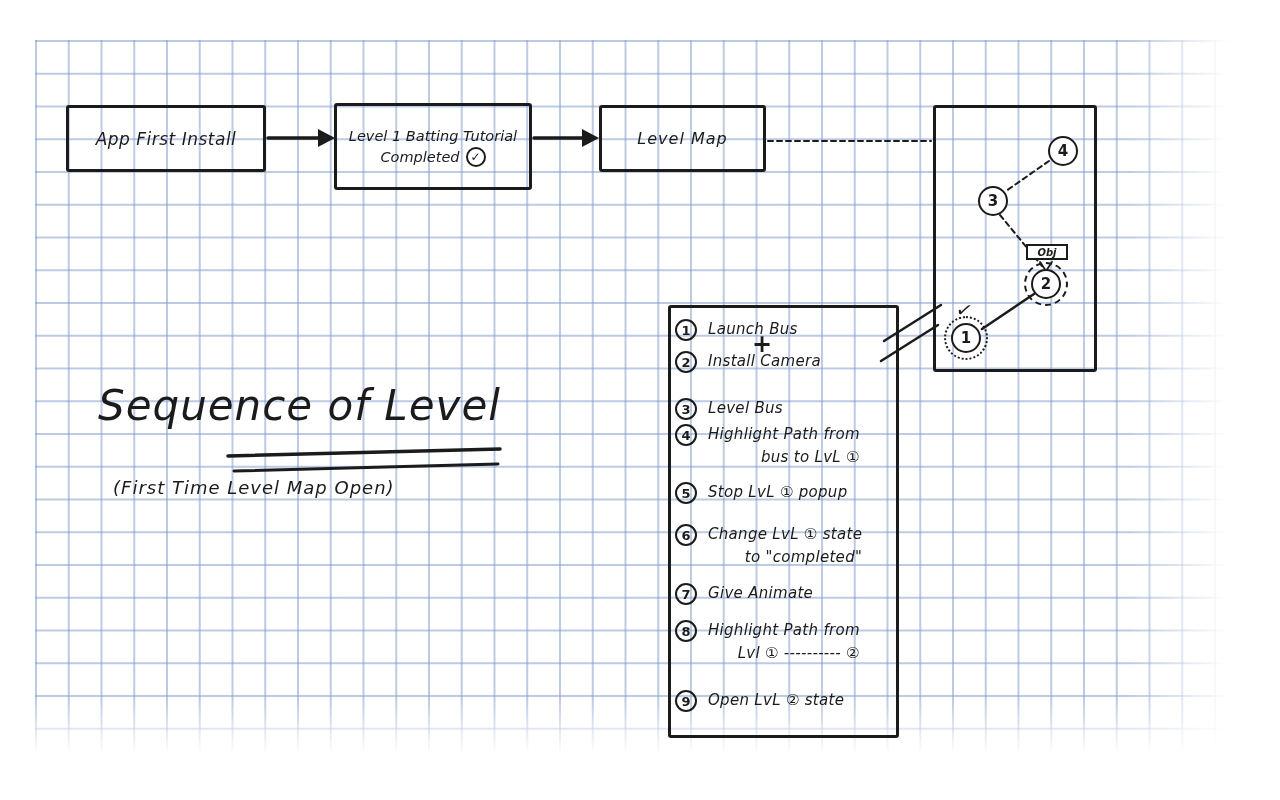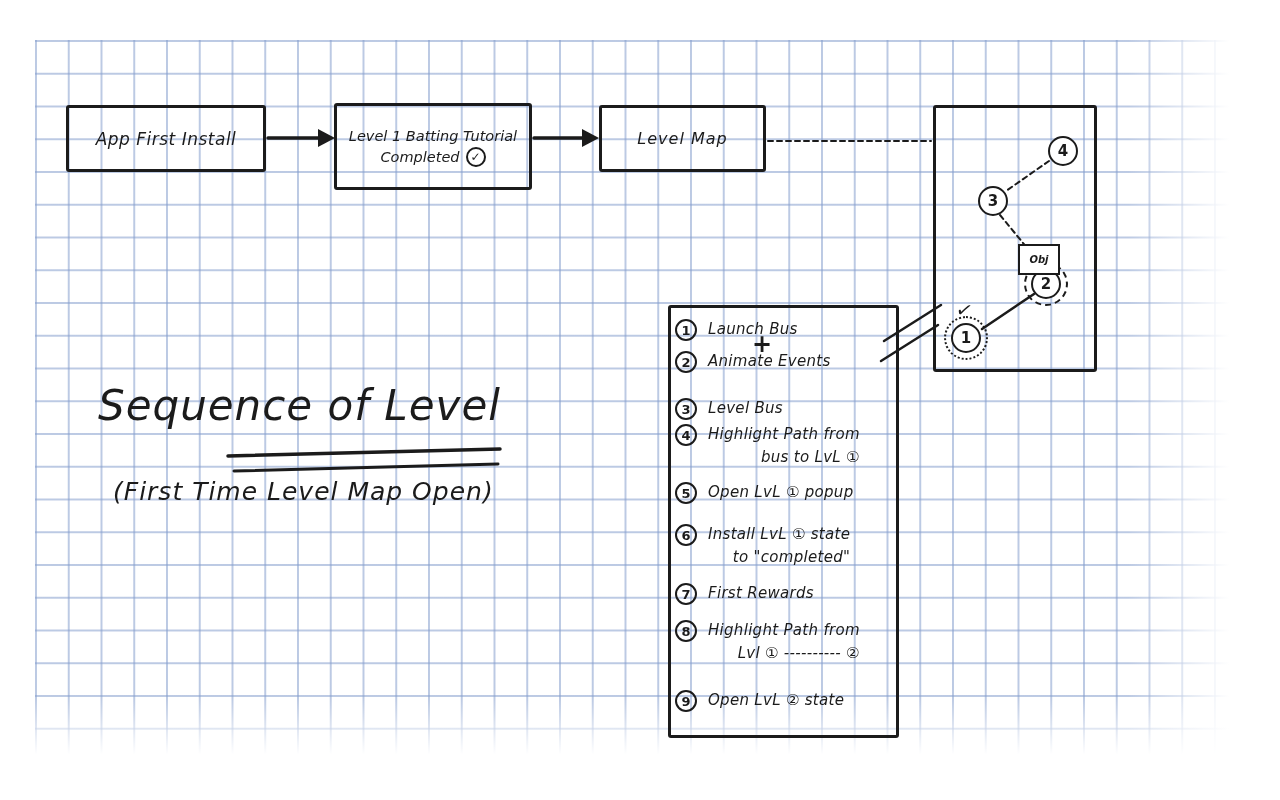--- a/index.html
+++ b/index.html
@@ -59,21 +59,21 @@
     display:flex; align-items:center; justify-content:center;
   }
   .ring .node { position:static; }
   .ring-dashed { border:2px dashed #1b1b1b; }
   .ring-dotted { border:2px dotted #1b1b1b; }
   .node4 { left:112px; top:28px; }
   .node3 { left:42px;  top:78px; }
   .ring2 { left:88px;  top:154px; }
   .ring1 { left:8px;   top:208px; }
   .obj-tag {
-    position:absolute; left:82px; top:136px; width:42px; height:31px; box-sizing:border-box;
+    position:absolute; left:90px; top:136px; width:42px; height:16px; box-sizing:border-box;
     border:2px solid #1b1b1b; background:#fff; font-size:10px; font-weight:bold;
     display:flex; align-items:center; justify-content:center; z-index:4;
   }
   .node1-check {
     position:absolute; left:20px; top:190px; font-size:20px; font-weight:bold;
     transform:rotate(12deg); z-index:5; font-style:normal;
   }
 
   
   .event-item { position:absolute; left:4px; display:flex; gap:11px; align-items:flex-start; }
@@ -85,21 +85,21 @@
   }
   .evt-text { font-size:15px; line-height:23px; letter-spacing:0.3px;text-align:right; }
   .plus-sign { position:absolute; left:81px; top:22px; font-size:24px; font-weight:bold; }
 
   .page-title {
     position:absolute; left:98px; top:381px; z-index:3;
     font-size:42px; letter-spacing:1px; white-space:nowrap;
   }
   .page-subtitle {
     position:absolute; left:113px; top:477px; z-index:3;
-    font-size:25px; letter-spacing:1px; white-space:nowrap;
+    font-size:18px; letter-spacing:1px; white-space:nowrap;
   }
 </style>
 </head>
 <body>
 
 <div class="canvas">
 
   <div class="grid"></div>
   <div class="fade fade-right"></div>
   <div class="fade fade-bottom"></div>
@@ -163,21 +163,21 @@
       <div class="evt-text">
           <div>Launch Bus</div>
         </div>
     </div>
 
     <div class="plus-sign">+</div>
 
     <div class="event-item" style="top:42px">
       <span class="evt-num">2</span>
       <div class="evt-text">
-          <div>Animate Events</div>
+          <div>Install Camera</div>
         </div>
     </div>
 
     <div class="event-item" style="top:89px">
       <span class="evt-num">3</span>
       <div class="evt-text">
           <div>Level Bus</div>
         </div>
     </div>
 
@@ -185,36 +185,36 @@
       <span class="evt-num">4</span>
       <div class="evt-text">
         <div>Highlight Path from</div>
         <div>bus to LvL ①</div>
       </div>
     </div>
 
     <div class="event-item" style="top:173px">
       <span class="evt-num">5</span>
       <div class="evt-text">
-          <div>Open LvL ① popup</div>
+          <div>Stop LvL ① popup</div>
         </div>
     </div>
 
     <div class="event-item" style="top:215px">
       <span class="evt-num">6</span>
       <div class="evt-text">
-        <div>Install LvL ① state</div>
+        <div>Change LvL ① state</div>
         <div>to "completed"</div>
       </div>
     </div>
 
     <div class="event-item" style="top:274px">
       <span class="evt-num">7</span>
       <div class="evt-text">
-          <div>First Rewards</div>
+          <div>Give Animate</div>
         </div>
     </div>
 
     <div class="event-item" style="top:311px">
       <span class="evt-num">8</span>
       <div class="evt-text">
         <div>Highlight Path from</div>
         <div>Lvl ① ---------- ②</div>
       </div>
     </div>

